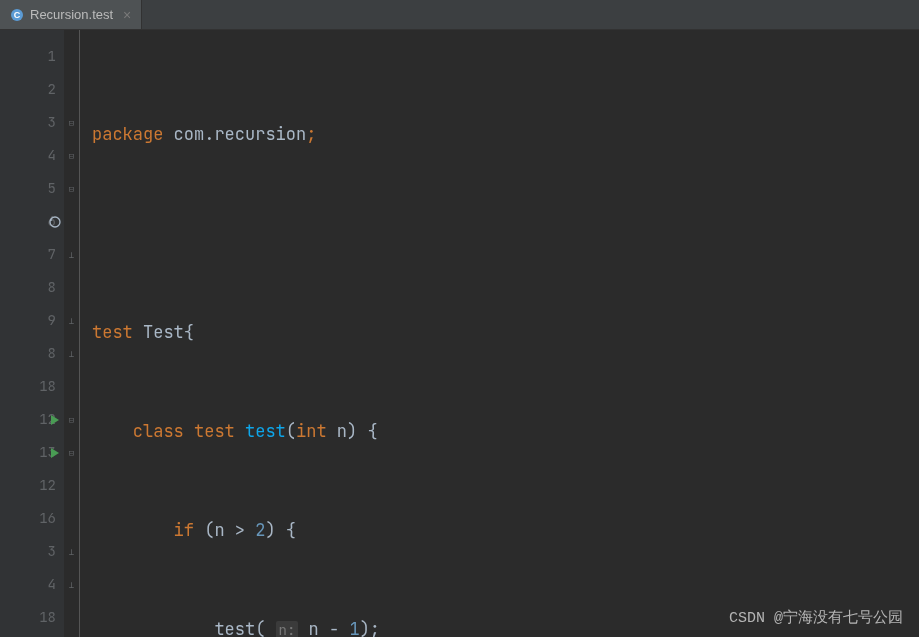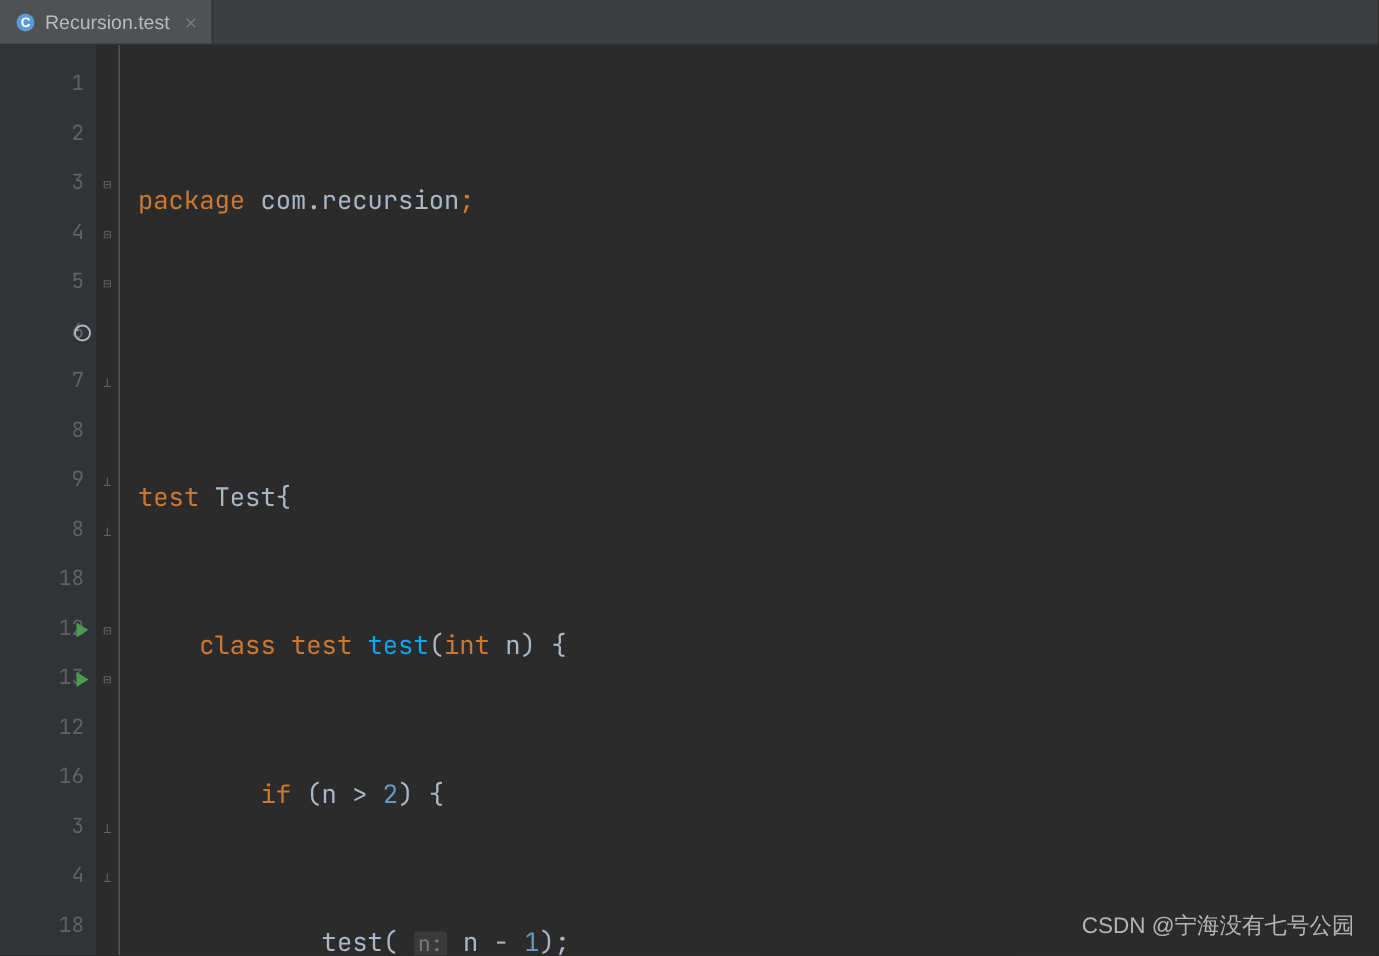--- a/index.html
+++ b/index.html
@@ -108,21 +108,21 @@
       font-size: 14px;
       padding: 0 3px;
       border-radius: 2px;
     }
     .watermark {
       position: absolute;
       bottom: 10px;
       right: 16px;
       color: #cccccc;
       font-size: 15px;
-      font-family: Liberation Sans, sans-serif;
+      font-family: Liberation Mono, monospace;
       opacity: 0.85;
     }
   </style>
 </head>
 <body>
 
 <div class="tabs">
   <div class="tab">
     <span class="tab-icon">
       <svg viewBox="0 0 14 14" width="14" height="14">

